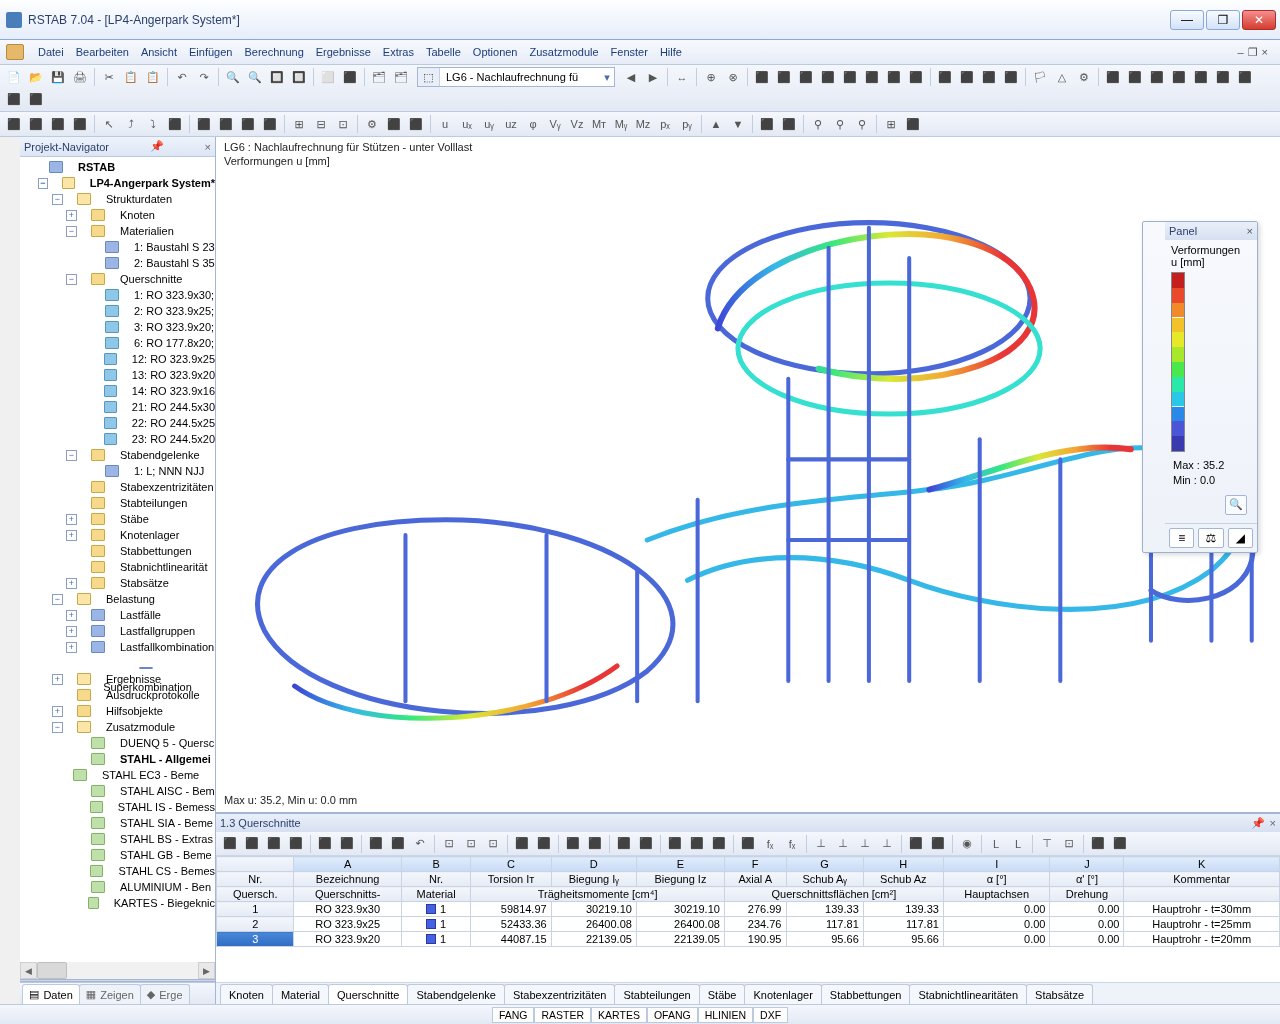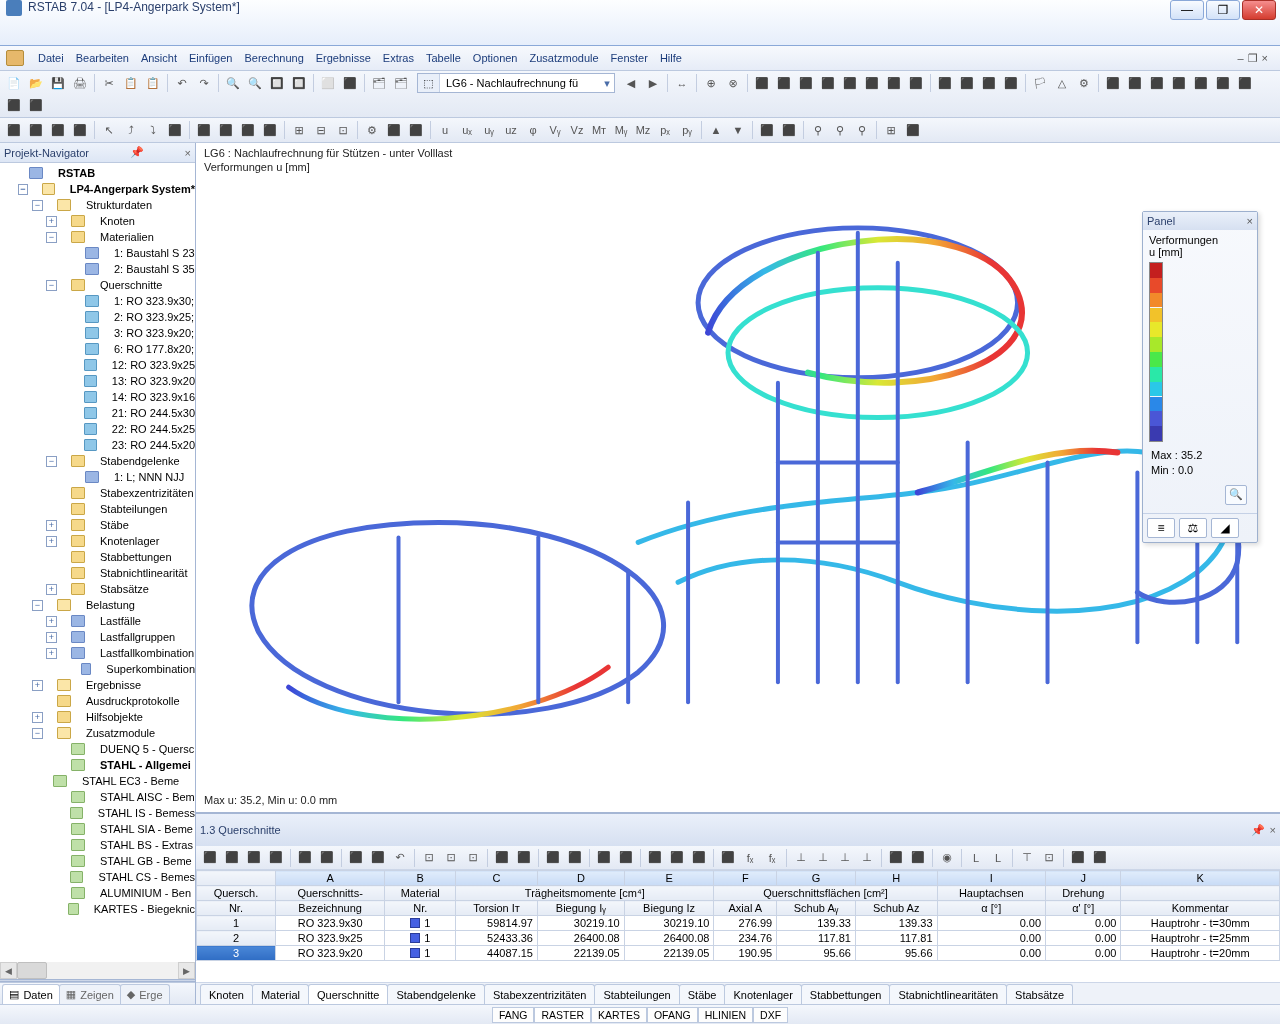--- a/index.html
+++ b/index.html
@@ -1,34 +1,34 @@
 <!DOCTYPE html>
 <html><head>
 <meta charset="utf-8">
 <style>
 * { box-sizing: border-box; margin: 0; padding: 0; font-family: "Segoe UI", Tahoma, sans-serif; font-size: 11px; }
 body { background: #f0f0f0; width: 1280px; height: 1024px; overflow: hidden; display: flex; flex-direction: column; }
-.titlebar { height: 46px; background: linear-gradient(#fdfeff,#e6eefb); display: flex; padding-left: 6px; border-bottom: 1px solid #8aa8d8; }
+.titlebar { height: 40px; background: linear-gradient(#fdfeff,#e6eefb); display: flex; align-items: center; padding-left: 6px; border-bottom: 1px solid #8aa8d8; }
 .titlebar .app-icon { width: 16px; height: 16px; background: #4a7ebb; margin-right: 6px; border-radius: 2px; }
 .titlebar .title { flex: 1; color: #2a3f6b; font-size: 12px; }
 .win-btns { display: flex; gap: 2px; padding-right: 4px;}
 .win-btn { width: 34px; height: 20px; border: 1px solid #8aa8d8; border-radius: 3px; background: linear-gradient(#f8fbff,#d3e2f8); display:flex; align-items:center; justify-content:center; font-size:12px;}
 .win-btn.close { background: linear-gradient(#f58e8e,#d43c2f); color: #fff; border-color:#a83028;}
 .menubar { height: 22px; background: linear-gradient(#f7f9fd,#e6ecf7); display: flex; align-items: center; padding: 12px 6px; border-bottom: 1px solid #bcc9df; gap: 2px;}
 .menubar .menu-icon{width:18px;height:16px;background:#e6b86b;border:1px solid #b58d3b;border-radius:2px;margin-right:6px;}
 .menubar .menu { padding: 2px 6px; color: #1c3c7b; border-radius: 3px; }
 .menubar .mdi-btns{margin-left:auto;display:flex;gap:4px;color:#555;padding-right:6px;}
 .toolbar { background: linear-gradient(#f4f7fc,#e3e9f4); border-bottom: 1px solid #bcc9df; padding: 2px 4px; display: flex; align-items: center; flex-wrap: wrap; gap: 2px; min-height:24px;}
 .tbtn { width: 20px; height: 20px; border: 1px solid transparent; border-radius: 3px; display: inline-flex; align-items: center; justify-content: center; color:#555; font-size:11px;}
 .tb-sep { width: 1px; height: 18px; background: #c3cde0; margin: 0 2px; }
 .lc-combo { margin: 0 4px; height: 20px; display: flex; align-items: center; border: 1px solid #a5b6d4; background: #fff; }
 .lc-combo .badge { width: 22px; height: 18px; background: #e9eff9; display:flex;align-items:center;justify-content:center; border-right:1px solid #c5d1e6;}
 .lc-combo span { padding: 0 6px; width: 160px; overflow: hidden; white-space: nowrap; }
 .lc-combo .dd { width: 14px; text-align:center; color:#4a6da8;}
-.workarea { flex: 1; display: flex; min-height: 0; }
+.workarea { flex: 1; display: flex; min-height: 0; margin-left: 20px; }
 .navigator { width: 196px; background: #fff; border-right: 1px solid #a5b6d4; display: flex; flex-direction: column; }
 .nav-header { height: 20px; background: linear-gradient(#eef3fb,#dde6f5); border-bottom: 1px solid #bcc9df; display: flex; align-items: center; padding: 0 4px; font-size: 11px; color: #2a3f6b; }
 .nav-header .x{margin-left:auto;color:#666;}
 .nav-tree { flex: 1; overflow: hidden; padding: 2px 0; position: relative; }
 .tree-item { display: flex; align-items: center; height: 16px; padding-left: 4px; white-space: nowrap; gap: 12px; }
 .tree-item .exp { width: 11px; height: 11px; border: 1px solid #8a9fc4; background: #fff; margin-right: 2px; display: inline-flex; align-items: center; justify-content: center; font-size: 9px; line-height: 1; color: #4a6da8;}
 .tree-item .exp.blank{border:none;background:none;}
 .tree-item .ic { width: 14px; height: 12px; margin-right: 3px; border-radius: 1px;}
 .ic-folder{background:#f6d98a;border:1px solid #caa747;}
 .ic-folder-o{background:#fbe6a8;border:1px solid #caa747;}
@@ -40,35 +40,35 @@
 .nav-hscroll{height:17px;background:#f1f1f1;display:flex;align-items:center;}
 .nav-hscroll .arrow{width:17px;height:17px;background:#e8e8e8;border:1px solid #cfcfcf;display:flex;align-items:center;justify-content:center;font-size:9px;color:#666;}
 .nav-hscroll .track{flex:1;height:17px;position:relative;}
 .nav-hscroll .thumb{position:absolute;left:0;width:30px;top:0;bottom:0;background:#d9d9d9;border:1px solid #bfbfbf;border-radius:2px;}
 .nav-tabs { height: 22px; background: linear-gradient(#f4f7fc,#e3e9f4); border-top: 1px solid #bcc9df; display: flex; align-items:flex-end; padding:0 2px;}
 .nav-tab{display:flex;align-items:center;height:20px;padding:0 6px;border:1px solid #bcc9df;border-bottom:none;background:#fff;border-radius:3px 3px 0 0;margin-right:-1px;gap:4px;}
 .nav-tab.inactive{background:#eef2f9;color:#666;}
 .center { flex: 1; display: flex; flex-direction: column; min-width: 0; }
 .viewport { flex: 1; background: #ffffff; position: relative; overflow: hidden; }
 .vp-text { position: absolute; font-size: 11px; color: #222; }
-.panel { position: absolute; right: 22px; top: 68px; width: 116px; background: linear-gradient(#f7f9fd,#eef2f9); border: 1px solid #9db0ce; border-radius: 2px; box-shadow: 2px 2px 5px rgba(0,0,0,.15); }
+.panel { position: absolute; right: 22px; top: 84px; width: 116px; background: linear-gradient(#f7f9fd,#eef2f9); border: 1px solid #9db0ce; border-radius: 2px; box-shadow: 2px 2px 5px rgba(0,0,0,.15); padding-left: 22px; }
 .panel-title { height: 18px; background: linear-gradient(#eaf0fa,#d6e0f1); padding: 0 4px; display: flex; align-items: center; font-size: 11px; color: #2a3f6b;}
 .panel-title .x{margin-left:auto;color:#555;}
 .panel-body { padding: 4px 6px; }
 .scale-row { display: flex; gap: 6px; margin-top: 4px;}
 .scale-bar { width: 14px; height: 180px; position: relative; border: 1px solid #888;}
 .scale-seg { position: absolute; left: 0; right: 0; }
 .scale-ticks { flex: 1; display: flex; flex-direction: column; justify-content: space-between; font-size: 10px; text-align: right; height: 180px; }
 .panel-stats { margin: 6px 2px; font-size: 10.5px; line-height: 1.4;}
 .panel-zoom{margin:4px;display:flex;justify-content:flex-end;}
 .panel-zoom .btn{width:22px;height:20px;border:1px solid #a5b6d4;background:#f8fbff;border-radius:2px;display:flex;align-items:center;justify-content:center;}
 .panel-foot{border-top:1px solid #c5d1e6;padding:4px;display:flex;gap:4px;}
 .panel-foot .pbtn{width:28px;height:20px;border:1px solid #a5b6d4;background:#fff;border-radius:2px;display:flex;align-items:center;justify-content:center;font-size:12px;}
 .bottom-pane { height: 192px; border-top: 2px solid #a5b6d4; background: #fff; display: flex; flex-direction: column; }
-.bp-title { height: 32px; background: linear-gradient(#eaf0fa,#d6e0f1); padding: 0 4px; font-size: 11px; color: #2a3f6b; display:flex;align-items:center;}
+.bp-title { height: 18px; background: linear-gradient(#eaf0fa,#d6e0f1); padding: 0 4px; font-size: 11px; color: #2a3f6b; display:flex;align-items:center;}
 .bp-title .x{margin-left:auto;color:#666;display:flex;gap:4px;}
 .bp-toolbar { height: 24px; background: linear-gradient(#f4f7fc,#e3e9f4); border-bottom: 1px solid #ccd6e8; display: flex; align-items: center; padding: 0 4px; gap:2px;}
 .bp-table { flex: 1; overflow: auto; }
 table { border-collapse: collapse; width: 100%; font-size: 10.5px; }
 th, td { border: 1px solid #c9d3e4; padding: 1px 4px; background: #fff; text-align: center; white-space: nowrap;}
 th { background: linear-gradient(#f3f6fb,#e5ebf5); font-weight: normal; }
 th.col-letter{background:linear-gradient(#e0ecfb,#c8dbf6);}
 td.rh{background:linear-gradient(#f3f6fb,#e5ebf5);text-align:center;}
 td.rh.sel{background:linear-gradient(#4a87d8,#2f6dc4);color:#fff;}
 td.left{text-align:center;}
@@ -378,21 +378,21 @@
         <div class="tree-item" style="padding-left: 46px;">
           <span class="exp">+</span>
           <span class="ic ic-node"></span>
           <span>Lastfallgruppen</span>
         </div>
         <div class="tree-item" style="padding-left: 46px;">
           <span class="exp">+</span>
           <span class="ic ic-node"></span>
           <span>Lastfallkombination</span>
         </div>
-        <div class="tree-item" style="padding-left: 60px;">
+        <div class="tree-item" style="padding-left: 60px; flex-direction: column;">
           <span class="exp blank"></span>
           <span class="ic ic-node"></span>
           <span>Superkombination</span>
         </div>
         <div class="tree-item" style="padding-left: 32px;">
           <span class="exp">+</span>
           <span class="ic ic-folder-o"></span>
           <span>Ergebnisse</span>
         </div>
         <div class="tree-item" style="padding-left: 32px;">
@@ -653,42 +653,42 @@
                 <th class="col-letter">D</th>
                 <th class="col-letter">E</th>
                 <th class="col-letter">F</th>
                 <th class="col-letter">G</th>
                 <th class="col-letter">H</th>
                 <th class="col-letter">I</th>
                 <th class="col-letter">J</th>
                 <th class="col-letter">K</th>
               </tr>
               <tr>
-                <th>Quersch.</th>
-                <th>Querschnitts-</th>
-                <th>Material</th>
-                <th colspan="3">Trägheitsmomente [cm⁴]</th>
-                <th colspan="3">Querschnittsflächen [cm²]</th>
-                <th>Hauptachsen</th>
-                <th>Drehung</th>
-                <th></th>
-              </tr>
-              <tr>
                 <th>Nr.</th>
                 <th>Bezeichnung</th>
                 <th>Nr.</th>
                 <th>Torsion Iᴛ</th>
                 <th>Biegung Iᵧ</th>
                 <th>Biegung Iᴢ</th>
                 <th>Axial A</th>
                 <th>Schub Aᵧ</th>
                 <th>Schub Aᴢ</th>
                 <th>α [°]</th>
                 <th>α' [°]</th>
                 <th>Kommentar</th>
+              </tr>
+              <tr>
+                <th>Quersch.</th>
+                <th>Querschnitts-</th>
+                <th>Material</th>
+                <th colspan="3">Trägheitsmomente [cm⁴]</th>
+                <th colspan="3">Querschnittsflächen [cm²]</th>
+                <th>Hauptachsen</th>
+                <th>Drehung</th>
+                <th></th>
               </tr>
               <tr>
                 <td class="rh">1</td>
                 <td class="left">RO 323.9x30</td>
                 <td>
                   <div class="matcell"><span class="sw"></span>1</div>
                 </td>
                 <td class="right">59814.97</td>
                 <td class="right">30219.10</td>
                 <td class="right">30219.10</td>

